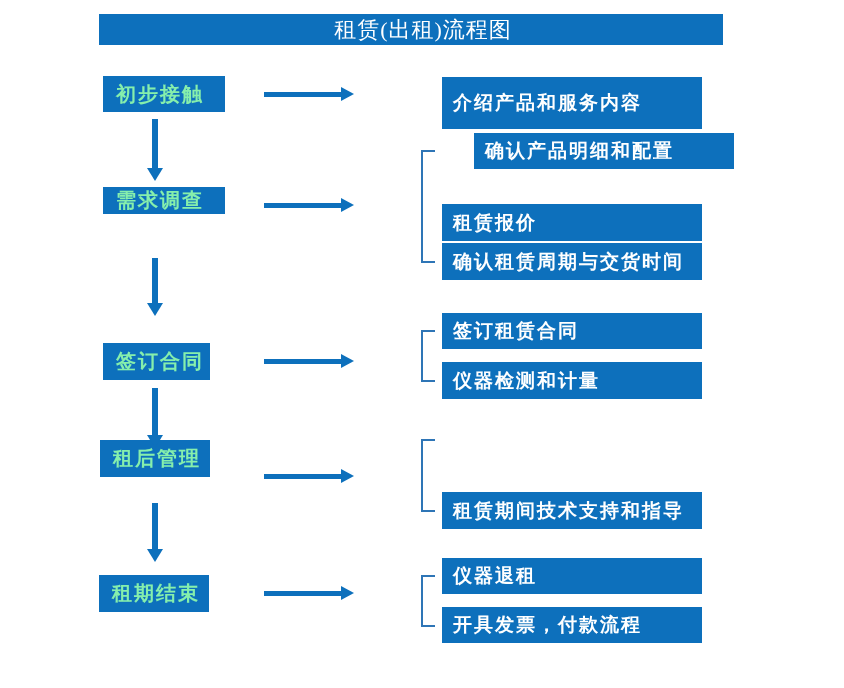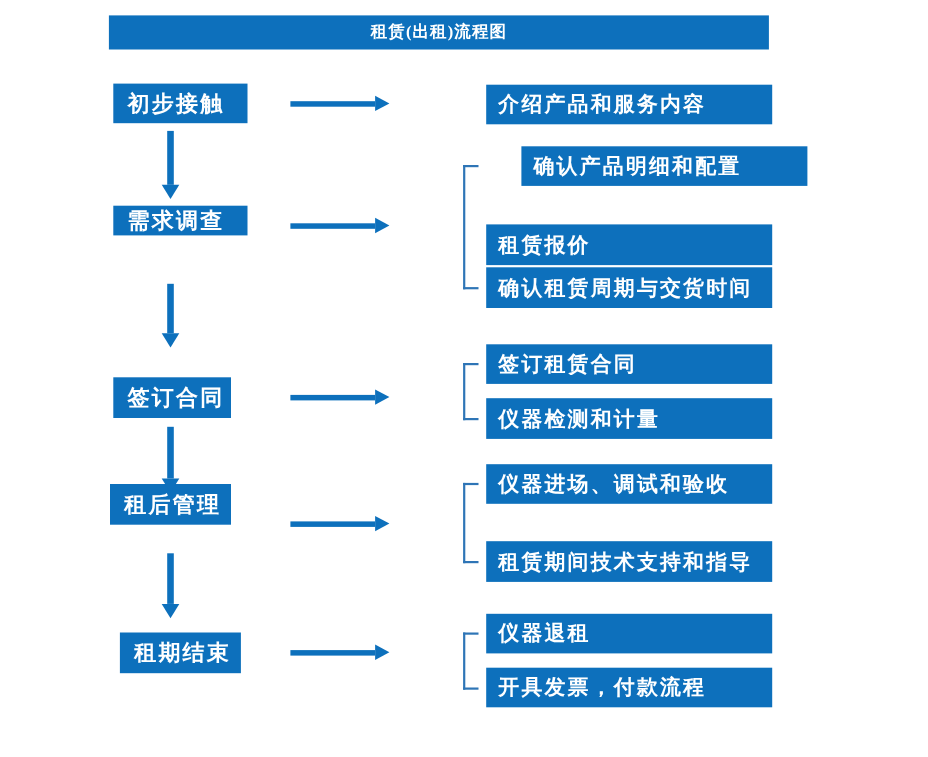--- a/index.html
+++ b/index.html
@@ -11,29 +11,30 @@
   .canvas{
     position:relative;
     width:844px;height:688px;
     background:#ffffff;
     overflow:hidden;
   }
   .titlebar{
     position:absolute;
     background:var(--blue);
     color:#fff;
-    font-weight:bold;
-    font-size:15px;
+    font-weight:normal;
+    font-size:22px;
     display:flex;align-items:center;justify-content:center;
     letter-spacing:1px;
+    padding-left:24px;
   }
   .stepbox{
     position:absolute;
     background:var(--blue);
-    color:#ffffff;
+    color:#86efac;
     font-weight:bold;
     font-size:20px;
     display:flex;align-items:center;
     padding-left:13px;
     box-sizing:border-box;
     letter-spacing:2px;
   }
   .detailbox{
     position:absolute;
     background:var(--blue);
@@ -94,21 +95,21 @@
 <body>
 
 <div class="canvas">
 
   <div class="titlebar" style="left:99px;top:14px;width:600px;height:31px;">租赁(出租)流程图</div>
 
   <div class="stepbox" style="left:103px;top:76px;width:122px;height:36px;">初步接触</div>
   <div class="stepbox" style="left:103px;top:187px;width:122px;height:27px;">需求调查</div>
   <div class="stepbox" style="left:103px;top:343px;width:107px;height:37px;">签订合同</div>
   <div class="stepbox" style="left:100px;top:440px;width:110px;height:37px;">租后管理</div>
-  <div class="stepbox" style="left:109px;top:575px;width:110px;height:37px;">租期结束</div>
+  <div class="stepbox" style="left:99px;top:575px;width:110px;height:37px;">租期结束</div>
 
   <div class="arrow-down" style="left:147px;top:119px;height:62px;">
     <div class="line"></div>
     <div class="head"></div>
   </div>
   <div class="arrow-down" style="left:147px;top:258px;height:58px;">
     <div class="line"></div>
     <div class="head"></div>
   </div>
   <div class="arrow-down" style="left:147px;top:388px;height:60px;">
@@ -139,28 +140,27 @@
   <div class="arrow-right" style="top:586px;">
     <div class="line"></div>
     <div class="head"></div>
   </div>
 
   <div class="bracket" style="top:150px;height:113px;"></div>
   <div class="bracket" style="top:330px;height:52px;"></div>
   <div class="bracket" style="top:439px;height:73px;"></div>
   <div class="bracket" style="top:575px;height:52px;"></div>
 
-  <div class="detailbox" style="top:77px;height:36px;">介绍产品和服务内容</div>
+  <div class="detailbox" style="top:77px;height:52px;">介绍产品和服务内容</div>
 
   <div class="detailbox" style="top:133px;height:36px;margin-left:32px;">确认产品明细和配置</div>
   <div class="detailbox" style="top:185px;height:37px;margin-top:19px;">租赁报价</div>
   <div class="detailbox" style="top:243px;height:37px;">确认租赁周期与交货时间</div>
 
   <div class="detailbox" style="top:313px;height:36px;">签订租赁合同</div>
   <div class="detailbox" style="top:362px;height:37px;">仪器检测和计量</div>
 
-  <div class="detailbox" style="top:422px;height:36px;">仪器进场、调试和验收</div>
   <div class="detailbox" style="top:492px;height:37px;">租赁期间技术支持和指导</div>
 
   <div class="detailbox" style="top:558px;height:36px;">仪器退租</div>
   <div class="detailbox" style="top:607px;height:36px;">开具发票，付款流程</div>
 
 </div>
 
 </body></html>

